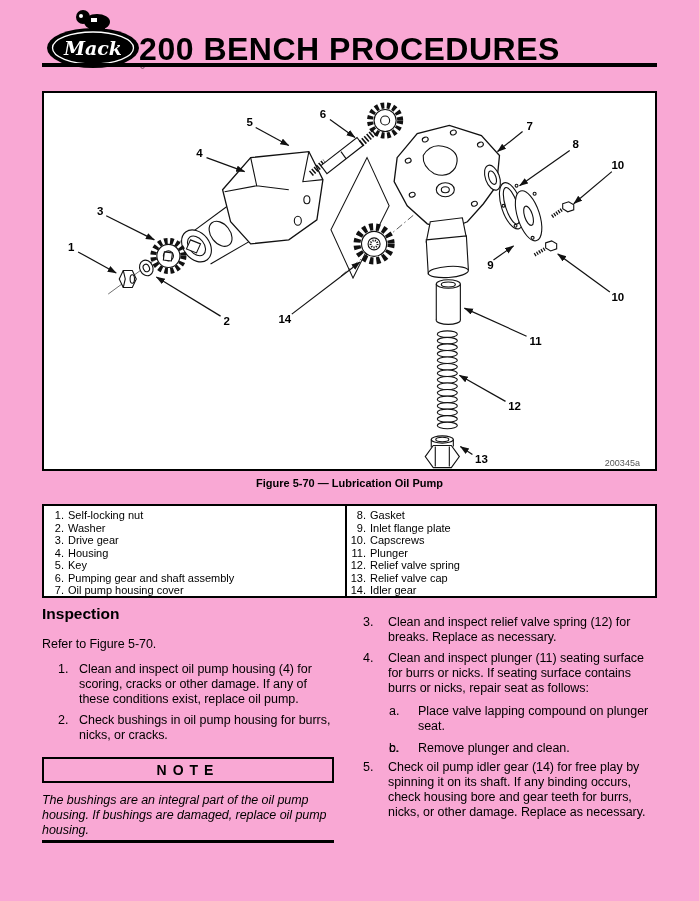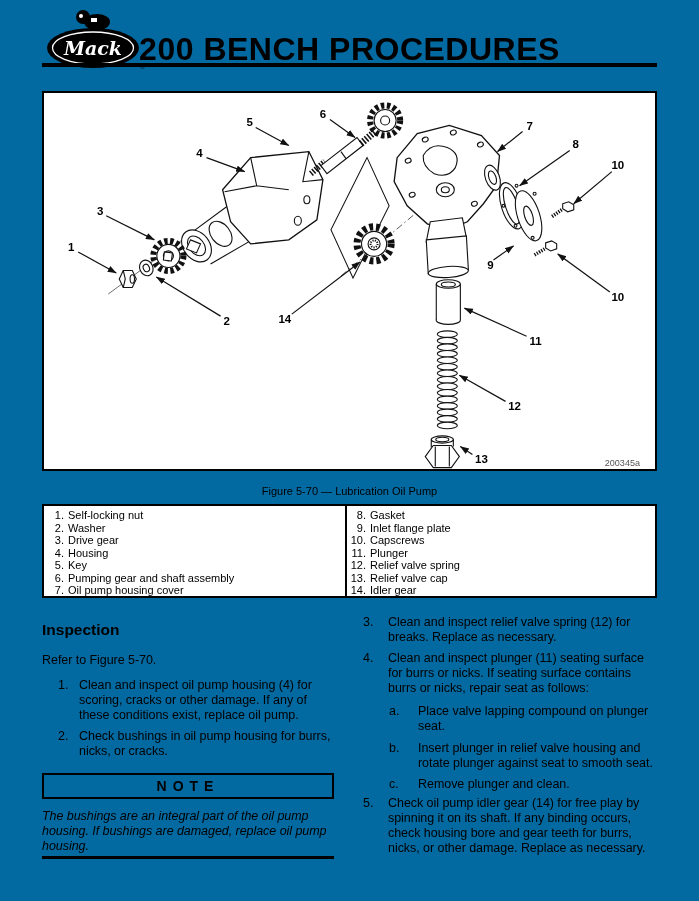--- a/index.html
+++ b/index.html
@@ -1,42 +1,42 @@
 <!DOCTYPE html>
 <html><head>
 <meta charset="utf-8">
 <style>
   html,body{margin:0;padding:0;background:#fff;}
-  #page{position:relative;width:699px;height:901px;background:#0369a1;overflow:hidden;
+  #page{position:relative;width:699px;height:901px;background:#f9a8d4;overflow:hidden;
         font-family:"Liberation Sans",sans-serif;color:#000;}
   
   .logo{position:absolute;left:44px;top:5px;width:102px;height:66px;}
   .page-title{position:absolute;left:0;top:31px;width:699px;text-align:center;
               font-size:32px;font-weight:bold;letter-spacing:.5px;}
   .header-rule{position:absolute;left:42px;top:63px;width:615px;height:4px;background:#000;}
   
   .figure-box{position:absolute;left:42px;top:91px;width:611px;height:376px;border:2px solid #000;background:#fff;}
   .figure-box svg{display:block;width:611px;height:376px;}
   .figure-caption{position:absolute;left:0;top:477px;width:699px;text-align:center;
-                  font-size:11px;font-weight:normal;margin-top:8px;}
+                  font-size:11px;font-weight:bold;}
   
   .parts-box{position:absolute;left:42px;top:504px;width:611px;height:90px;border:2px solid #000;
              display:flex;background:#fff;}
   .parts-col{padding-top:3px;font-size:11px;line-height:12.5px;}
   .parts-col.left{width:301px;}
   .parts-col.right{flex:1;}
   .parts-divider{width:2px;background:#000;}
   .part-row{display:flex;}
   .part-row .pnum{width:20px;text-align:right;flex:0 0 auto;}
   .parts-col.right .pnum{width:19px;}
   .part-row .plabel{margin-left:4px;white-space:nowrap;}
   
   .col-left{position:absolute;left:42px;top:606px;width:292px;font-size:12.5px;line-height:15px;letter-spacing:-0.05px;}
   .col-right{position:absolute;left:356px;top:615px;width:300px;font-size:12.5px;line-height:15px;letter-spacing:-0.05px;}
-  .insp-heading{font-size:15.5px;font-weight:bold;margin:16px 0 14px 0;letter-spacing:0;}
+  .insp-heading{font-size:15.5px;font-weight:bold;margin:0 0 14px 0;letter-spacing:0;}
   .refer{margin:16px 0 10px 0;}
   .step{position:relative;padding-left:37px;margin-bottom:6px;}
   .step .num{position:absolute;left:16px;top:0;}
   .col-right .step{padding-left:32px;margin-bottom:6px;}
   .col-right .step .num{left:7px;}
   .substep{position:relative;padding-left:62px;margin-bottom:7px;}
   .substep .num{position:absolute;left:33px;top:0;}
   .note-box{margin-top:14px;border:2px solid #000;height:22px;line-height:22px;text-align:center;
             font-weight:bold;font-size:14px;letter-spacing:6px;}
   .note-text{margin-top:10px;}
@@ -344,21 +344,20 @@
     <div class="step" style="margin-bottom:8px;">
       <span class="num">4.</span>
       <span>Clean and inspect plunger (11) seating surface for burrs or nicks. If seating surface contains burrs or nicks, repair seat as follows:</span>
     </div>
     <div class="substep">
       <span class="num">a.</span>
       <span>Place valve lapping compound on plunger seat.</span>
     </div>
     <div class="substep" style="margin-bottom:6px;">
       <span class="num">b.</span>
-      <span>Insert plunger in relief valve housing and rotate plunger against seat to smooth seat.</span>
     </div>
     <div class="substep" style="margin-bottom:4px;">
       <span class="num">c.</span>
       <span>Remove plunger and clean.</span>
     </div>
     <div class="step">
       <span class="num">5.</span>
       <span>Check oil pump idler gear (14) for free play by spinning it on its shaft. If any binding occurs, check housing bore and gear teeth for burrs, nicks, or other damage. Replace as necessary.</span>
     </div>
   </div>

